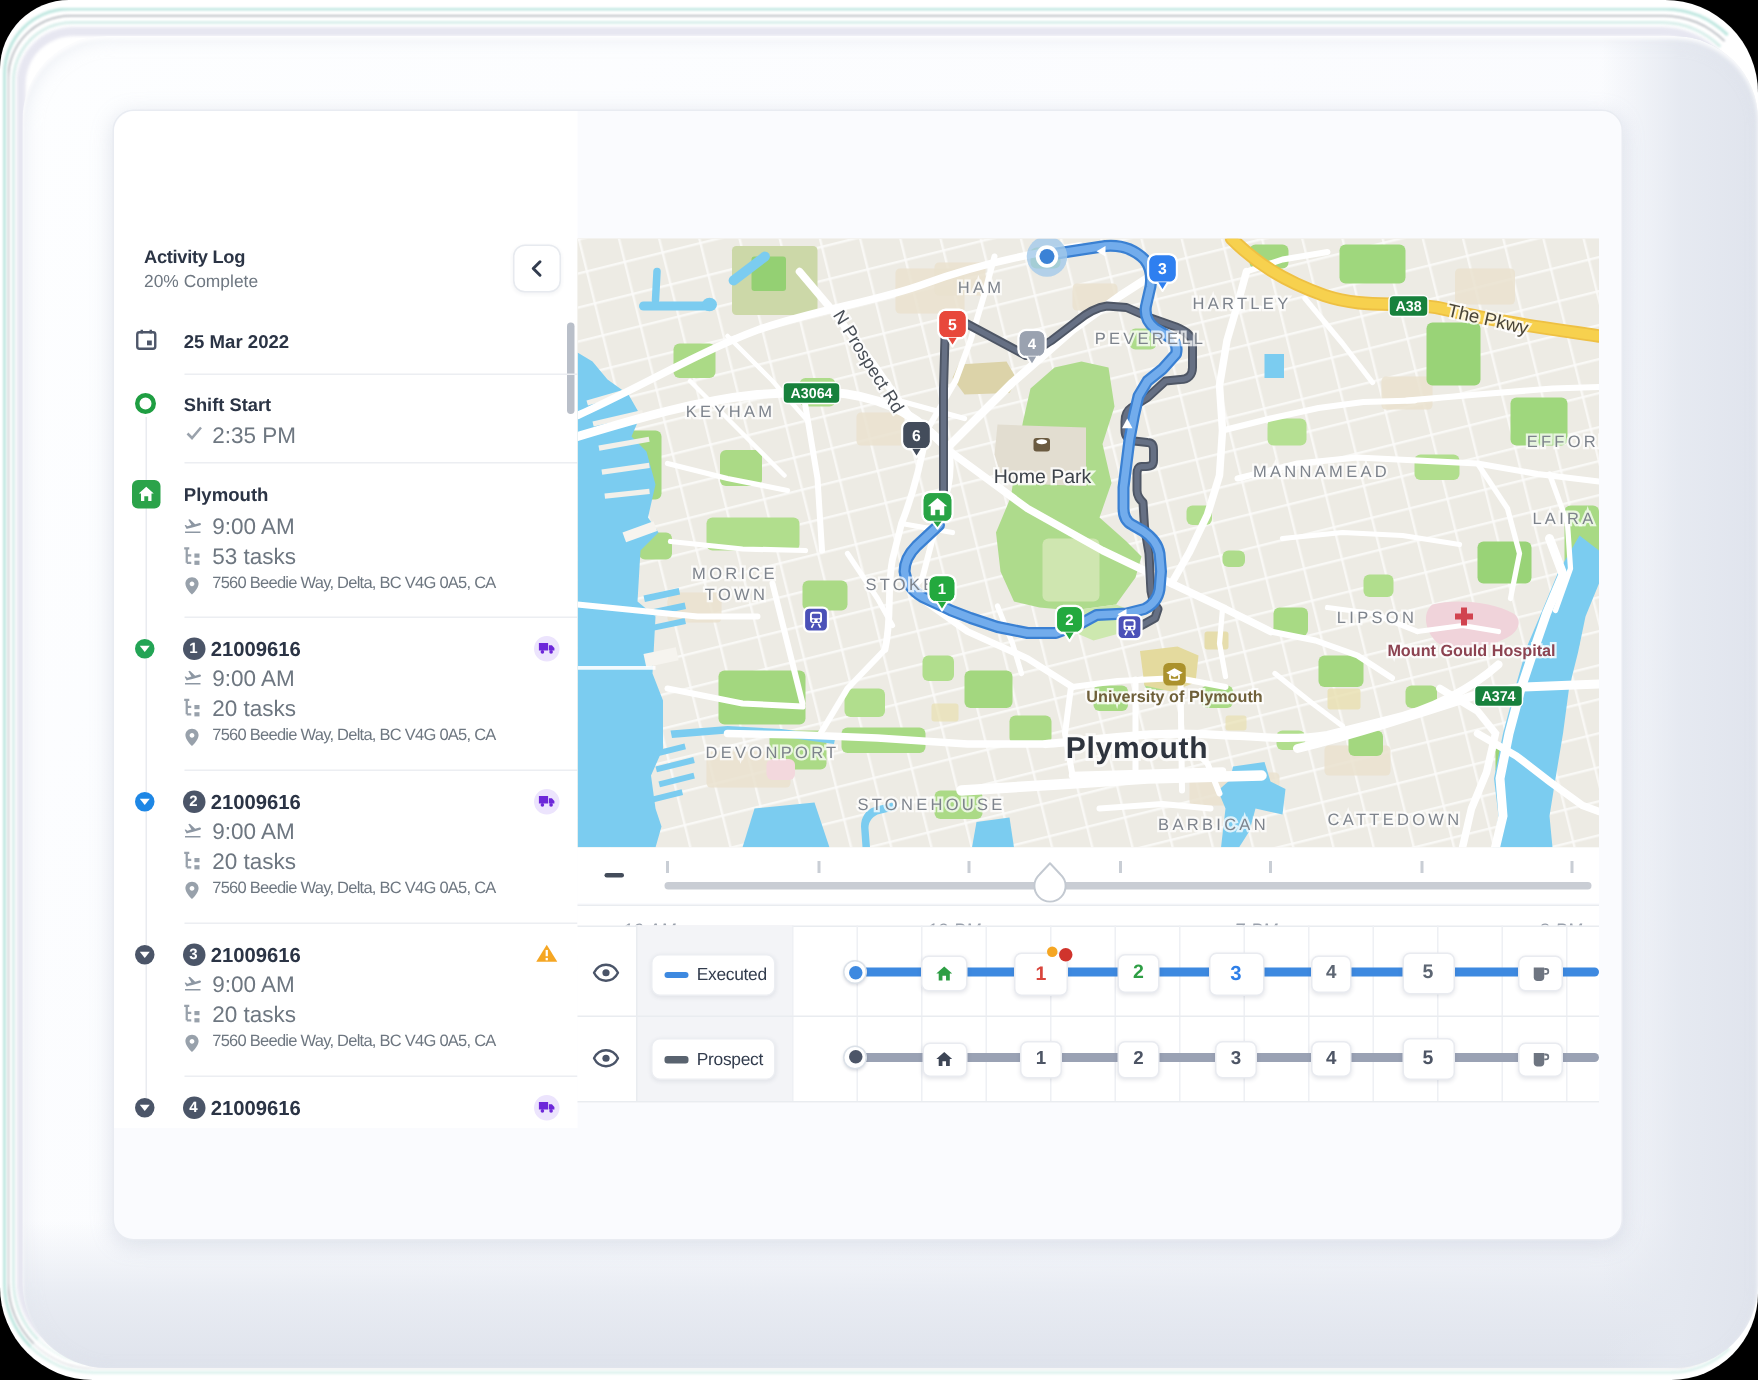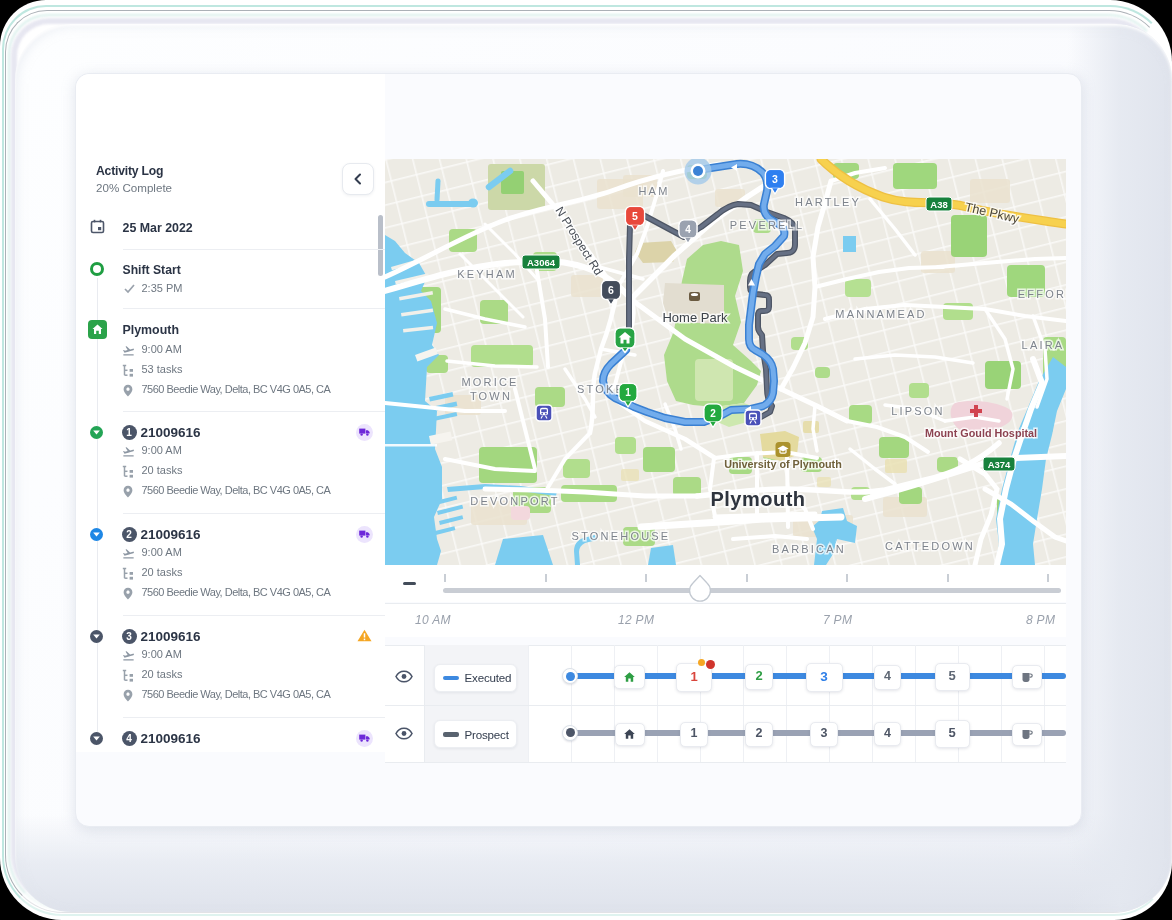--- a/index.html
+++ b/index.html
@@ -14,30 +14,30 @@
 .r4{inset:18px 10px 13px 11px;border:6px solid #e7e7f1;border-right-color:transparent;border-bottom-color:rgba(231,231,241,.5);border-radius:38px 54px 50px 54px;filter:blur(1.2px);}
 .bezel{position:absolute;left:15px;top:24px;right:0;bottom:8px;border-radius:56px;
  background:
   linear-gradient(to right, rgba(232,235,242,0) 91%, rgba(228,232,240,.9) 95.5%, rgba(224,228,237,1) 100%),
   linear-gradient(to bottom, rgba(232,235,242,0) 89%, rgba(228,232,240,.8) 94.5%, rgba(223,227,236,1) 100%),
   linear-gradient(130deg,#fdfeff 0%,#fafbfe 65%,#f2f4f9 100%);
  box-shadow: inset 0 2px 3px rgba(255,255,255,.9), inset 3px 3px 10px rgba(225,229,238,.5);}
 .card{position:absolute;left:75px;top:73px;width:1005px;height:752px;background:#fafbfe;border:1px solid #e9ecf2;border-radius:14px;box-shadow:0 3px 14px rgba(150,160,185,.28);}
 .panel{position:absolute;left:0;top:0;width:309px;height:678px;background:#fff;border-radius:14px 0 0 0;}
 .t1{position:absolute;font-size:13.5px;font-weight:bold;color:#2b3445;white-space:nowrap;text-align:right;}
-.t2{position:absolute;font-size:11px;color:#6e7781;white-space:nowrap;}
+.t2{position:absolute;font-size:15px;color:#6e7781;white-space:nowrap;}
 .div{position:absolute;height:1px;background:#eceef2;}
 .vline{position:absolute;width:1px;background:#e9ebf0;}
 .ddc{position:absolute;width:13px;height:13px;border-radius:50%;}
 .badge{position:absolute;width:15px;height:15px;border-radius:50%;background:#4b5568;color:#fff;font-size:10px;font-weight:bold;text-align:center;line-height:15px;}
 .map{position:absolute;left:309px;top:85px;width:681px;height:406px;overflow:hidden;background:#edebe4;}
 .srow{position:absolute;left:309px;top:491px;width:681px;height:37px;background:#fff;}
 .trow{position:absolute;left:309px;top:528.5px;width:681px;height:33px;background:#fff;border-top:1px solid #e9ecf0;}
 .tlab{position:absolute;top:9px;font-size:12px;color:#9aa1ac;letter-spacing:.3px;font-style:italic;}
-.grid{position:absolute;left:309px;top:571px;width:681px;height:118px;background:#fff;}
+.grid{position:absolute;left:309px;top:543px;width:681px;height:118px;background:#fff;}
 .chip{position:absolute;left:48.5px;width:81px;height:26px;background:#fff;border:1px solid #eceef2;border-radius:6px;box-shadow:0 1px 3px rgba(40,50,80,.08);}
 .chip .dash{position:absolute;left:8px;top:11px;width:16px;height:4.5px;border-radius:2px;}
 .chip .ctx{position:absolute;left:30px;top:6.5px;font-size:11.6px;letter-spacing:-0.2px;color:#323c4d;}
 .mbox{position:absolute;background:#fff;border:1px solid #e9ebf0;border-radius:5px;box-shadow:0 1px 3px rgba(40,50,80,.12);text-align:center;font-weight:bold;}
 .gl{position:absolute;top:0;width:1px;height:117px;background:#eef0f4;}
 </style>
 </head>
 <body>
 <div id="stage">
   <div class="tabwhite"></div>

